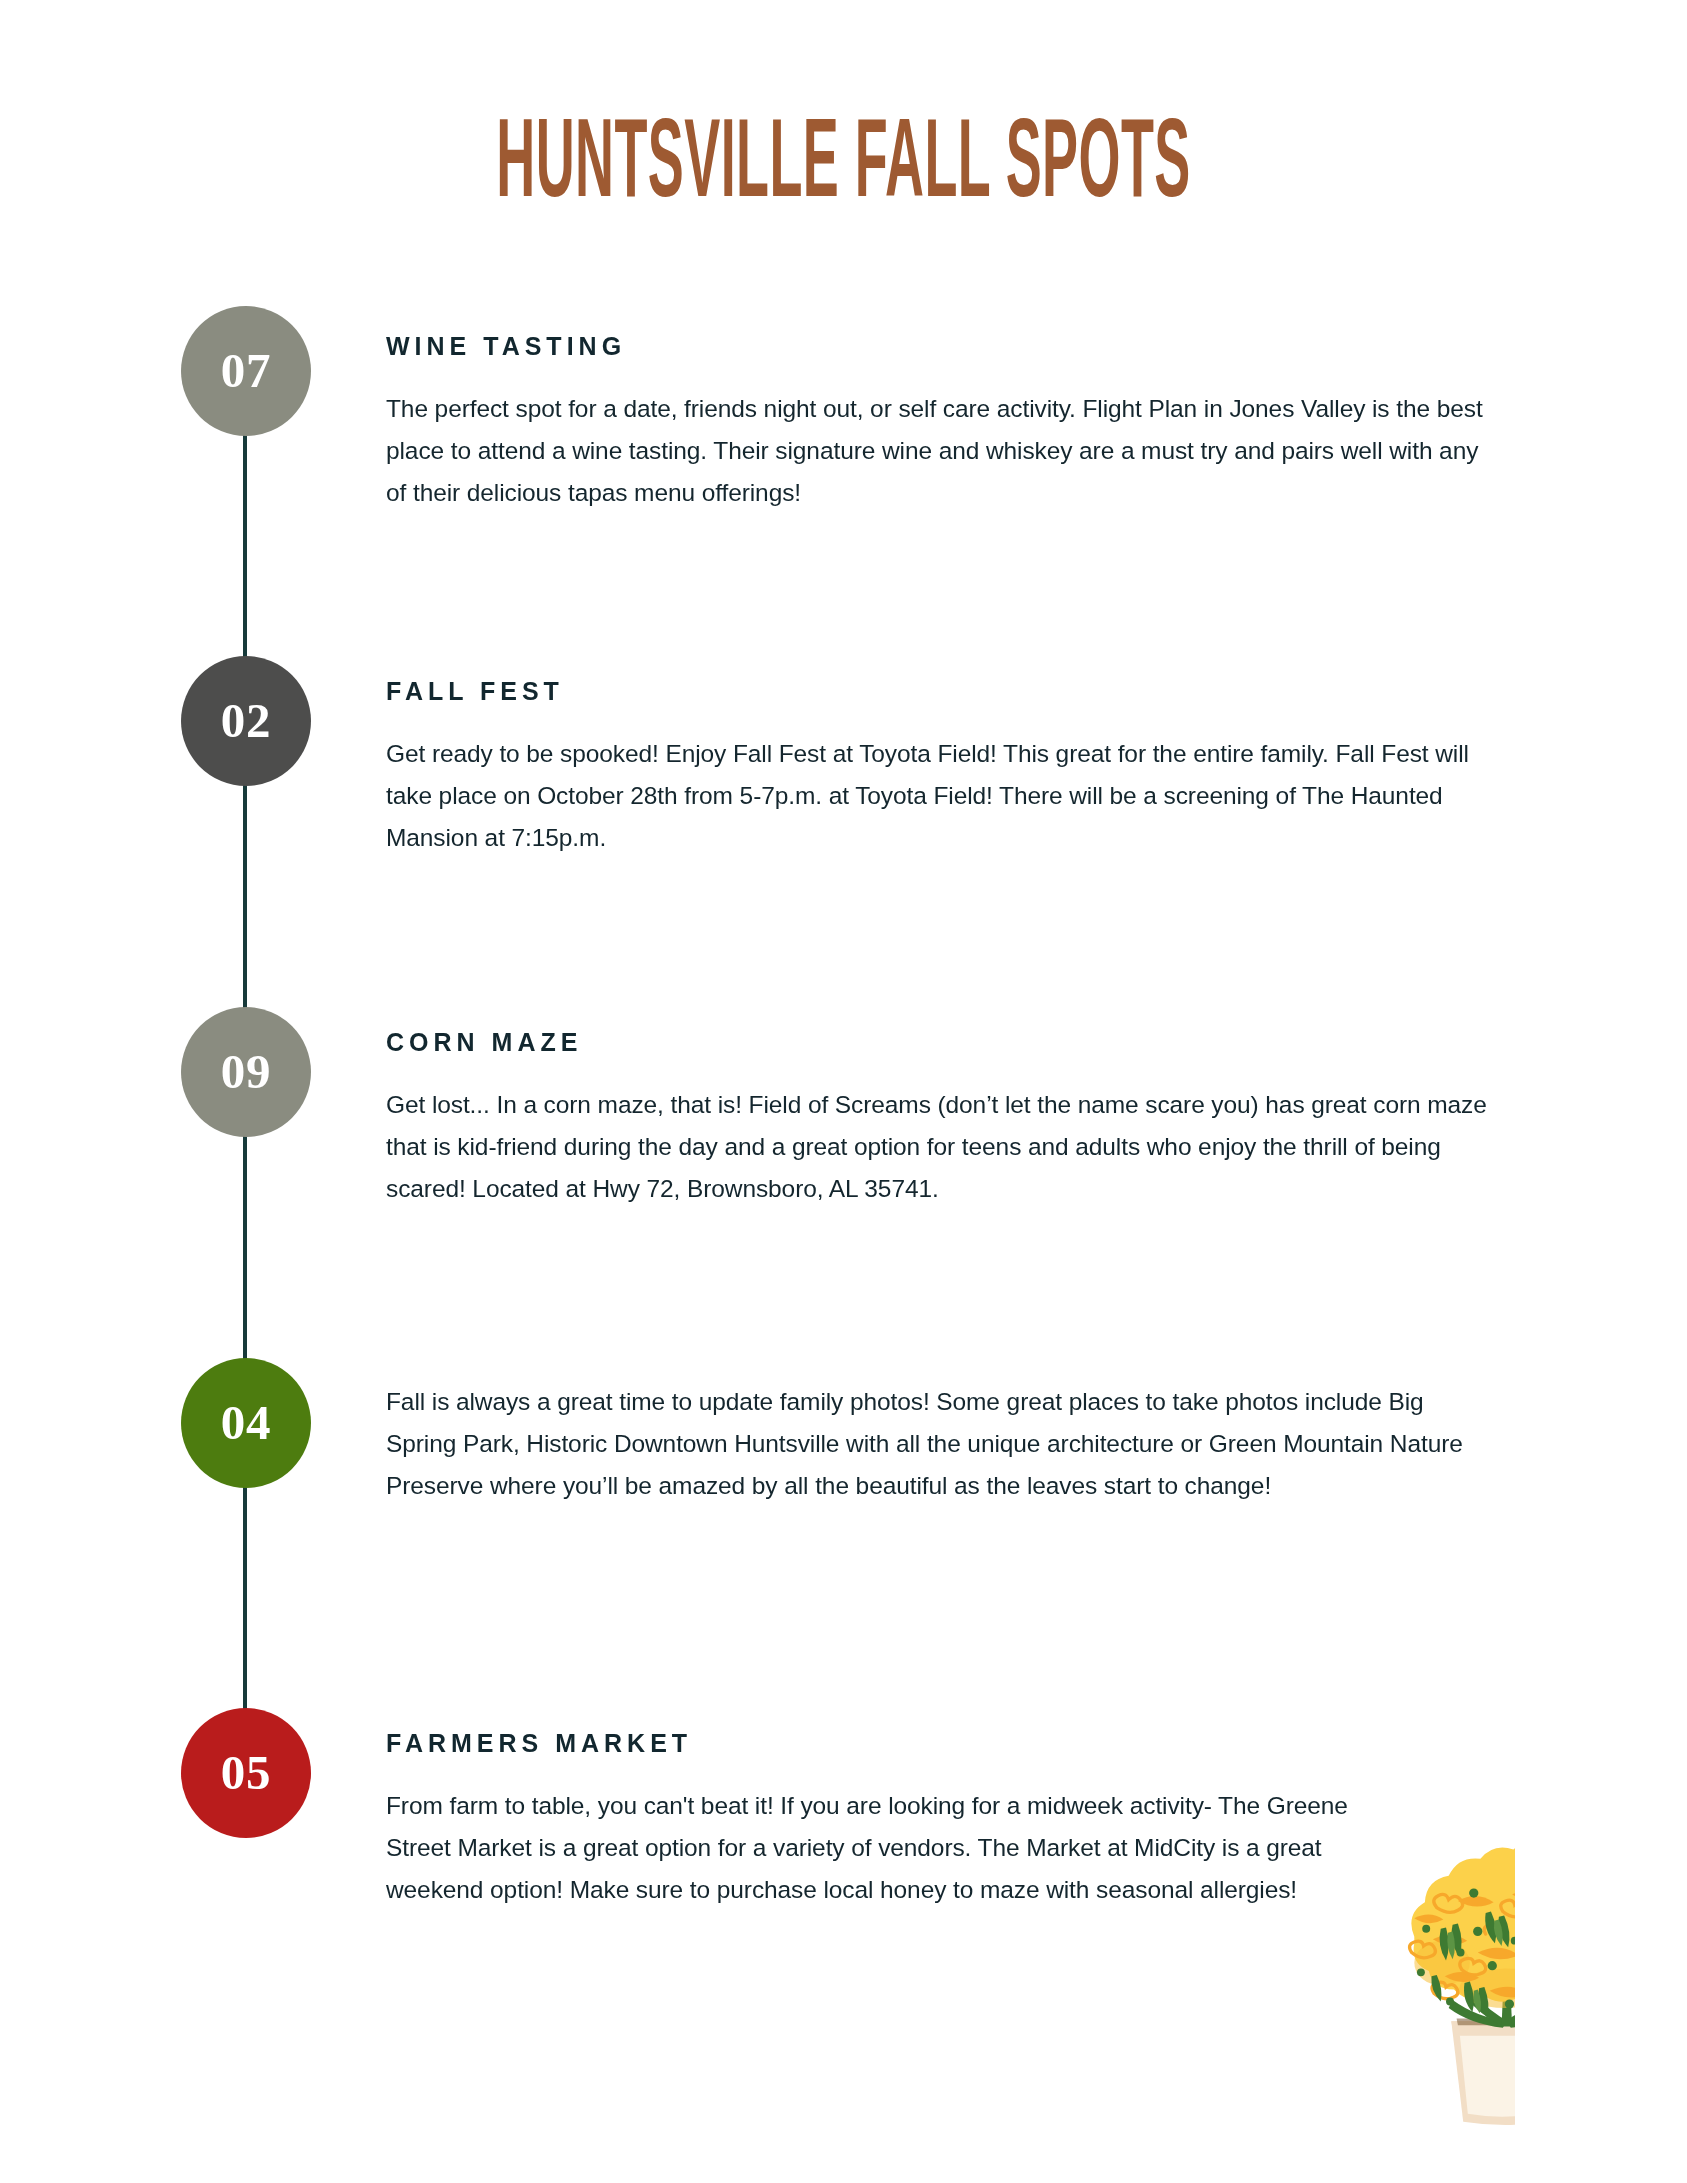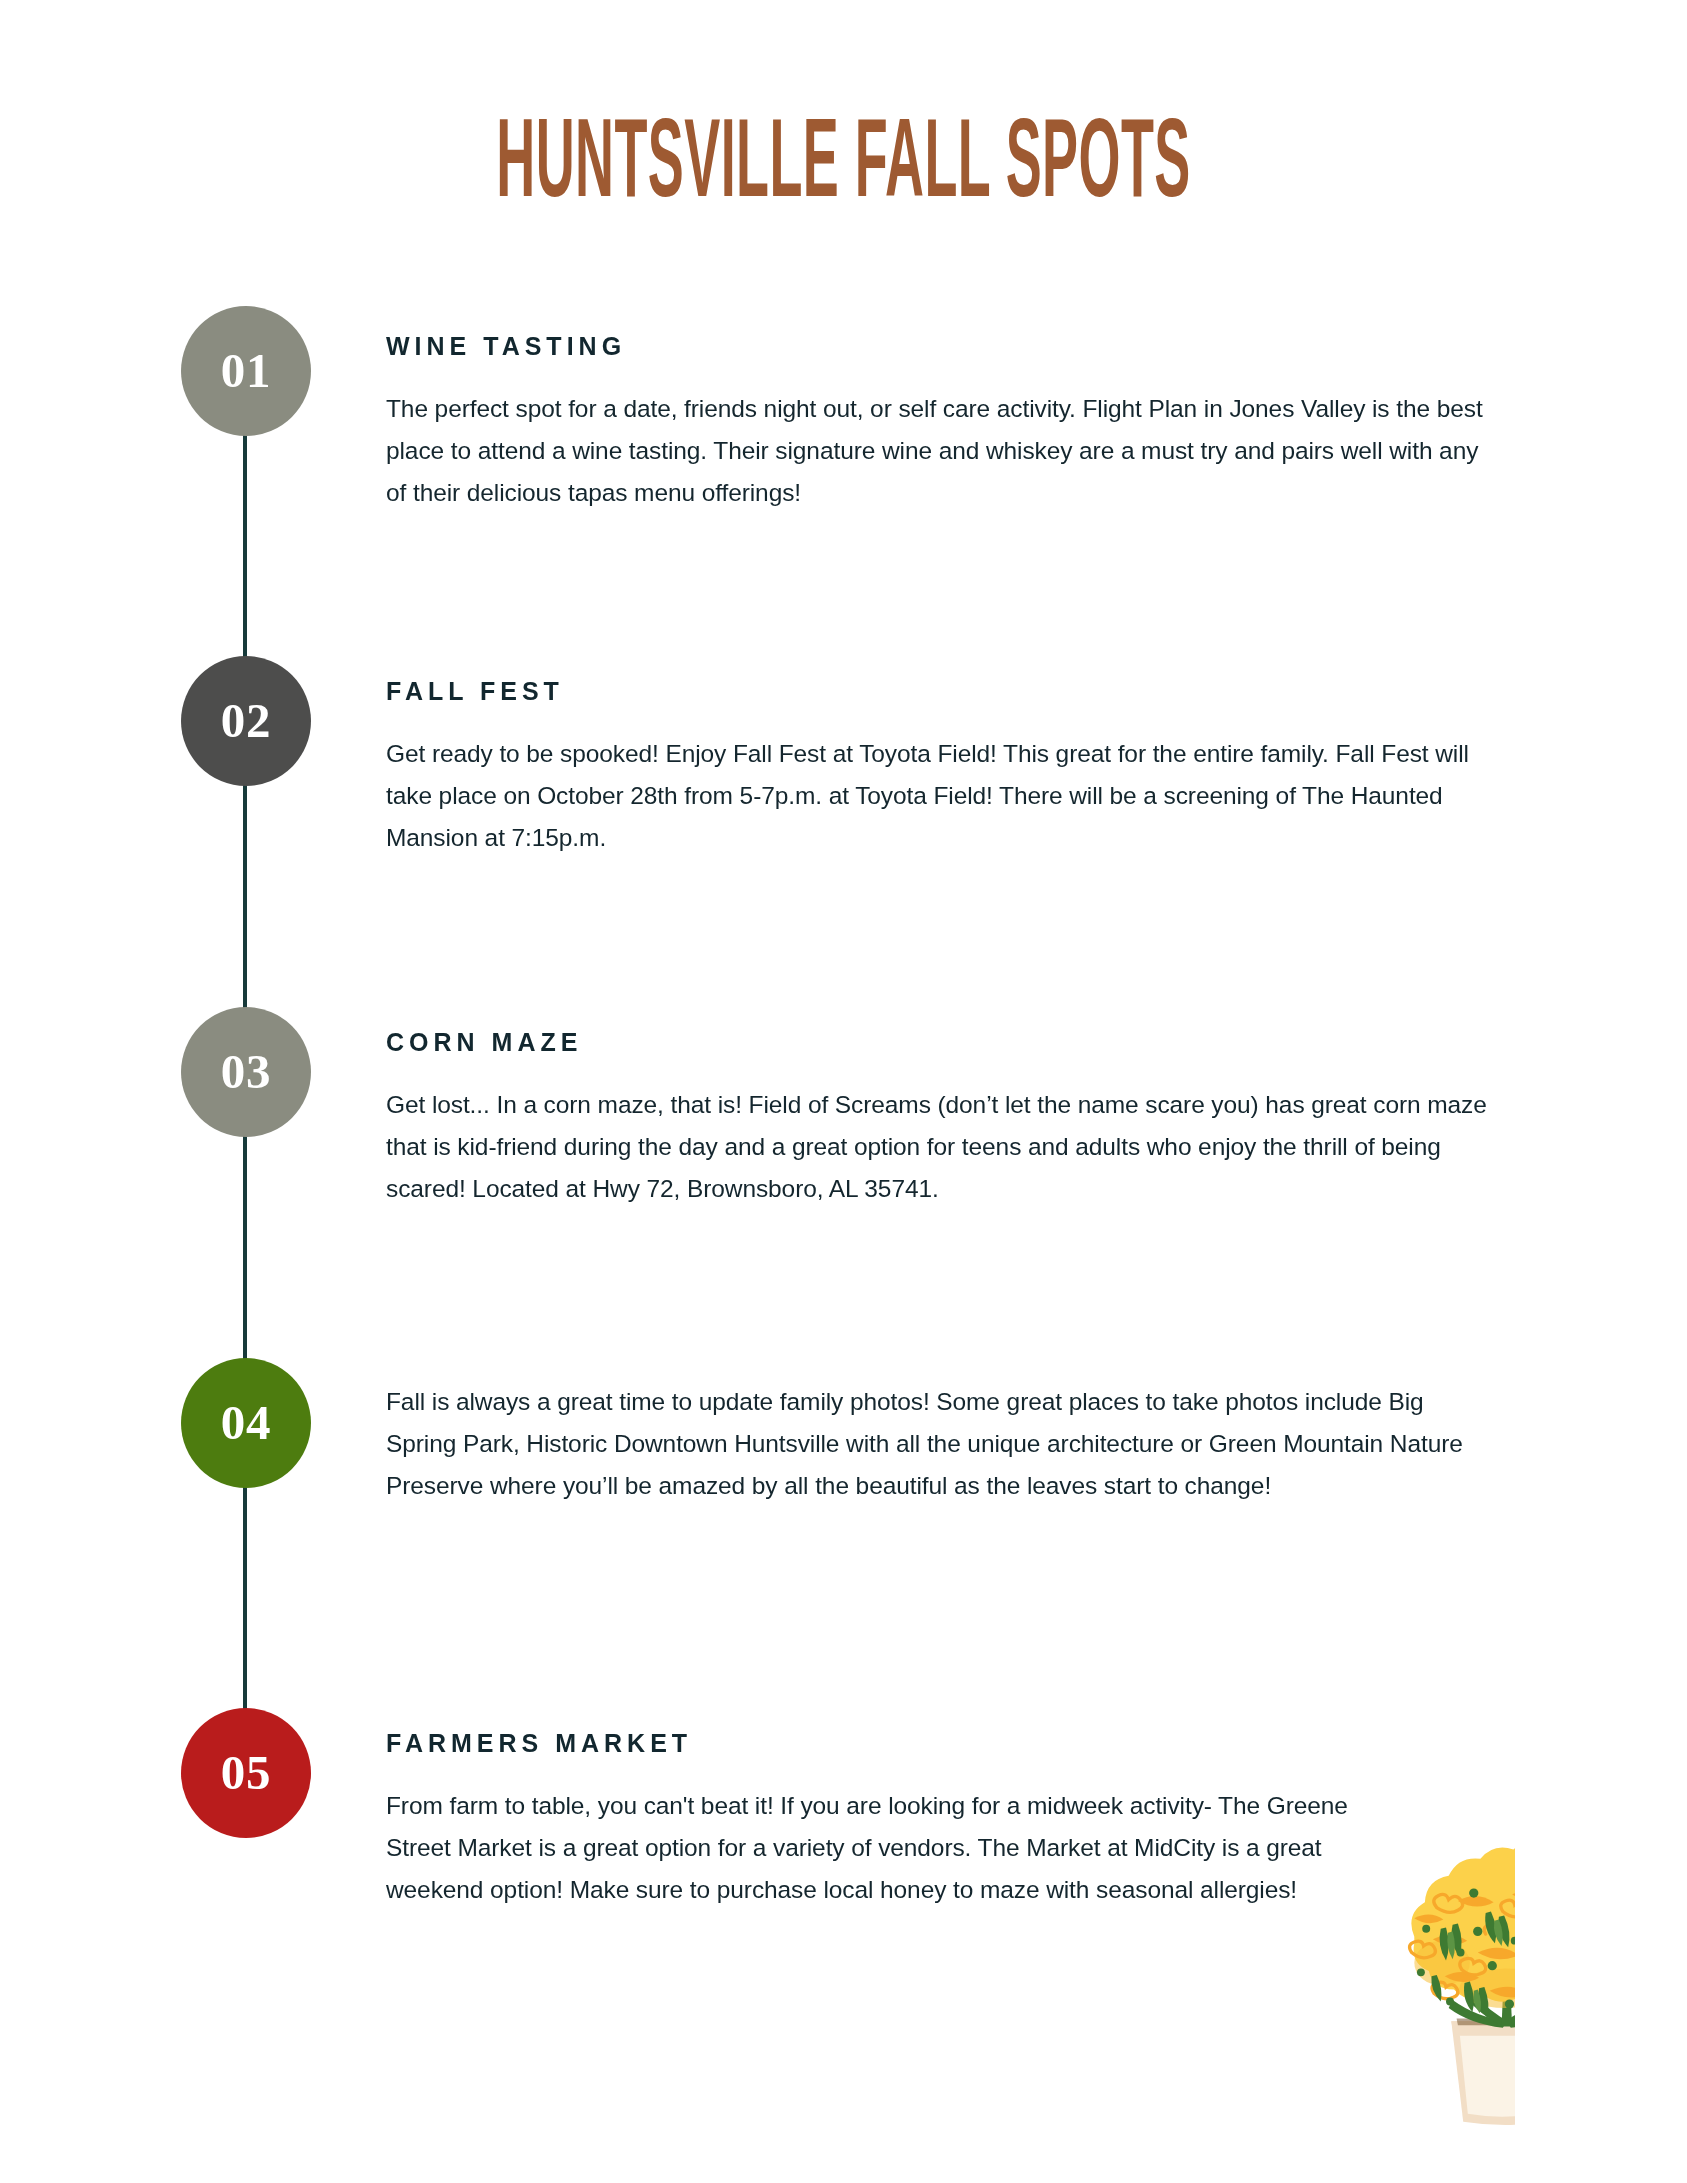--- a/index.html
+++ b/index.html
@@ -119,41 +119,41 @@
 <body>
 
 <div class="page">
 
   <div class="title">HUNTSVILLE FALL SPOTS</div>
 
   <div class="spine"></div>
 
   <div class="item" style="top:306px;">
     <div class="marker" style="top:0px;background:#8A8C80;">
-      <span class="marker-num">01</span>
+      <span class="marker-num">07</span>
     </div>
     <div class="body-col" style="top:28px;width:1111px;">
       <h2 class="sec-heading">WINE TASTING</h2>
       <p class="sec-text">The perfect spot for a date, friends night out, or self care activity. Flight Plan in Jones Valley is the best place to attend a wine tasting. Their signature wine and whiskey are a must try and pairs well with any of their delicious tapas menu offerings!</p>
     </div>
   </div>
 
   <div class="item" style="top:656px;">
     <div class="marker" style="top:0px;background:#4D4D4C;">
       <span class="marker-num">02</span>
     </div>
     <div class="body-col" style="top:22.5px;width:1125px;">
       <h2 class="sec-heading">FALL FEST</h2>
       <p class="sec-text">Get ready to be spooked! Enjoy Fall Fest at Toyota Field! This great for the entire family. Fall Fest will take place on October 28th from 5-7p.m. at Toyota Field! There will be a screening of The Haunted Mansion at 7:15p.m.</p>
     </div>
   </div>
 
   <div class="item" style="top:1007px;">
     <div class="marker" style="top:0px;background:#8A8C80;">
-      <span class="marker-num">03</span>
+      <span class="marker-num">09</span>
     </div>
     <div class="body-col" style="top:22.5px;width:1118px;">
       <h2 class="sec-heading">CORN MAZE</h2>
       <p class="sec-text">Get lost... In a corn maze, that is! Field of Screams (don’t let the name scare you) has great  corn maze that is kid-friend during the day and a great option for teens and adults who enjoy the thrill of being scared! Located at Hwy 72, Brownsboro, AL 35741.</p>
     </div>
   </div>
 
   <div class="item" style="top:1358px;">
     <div class="marker" style="top:0px;background:#4d7c0f;">
       <span class="marker-num">04</span>

